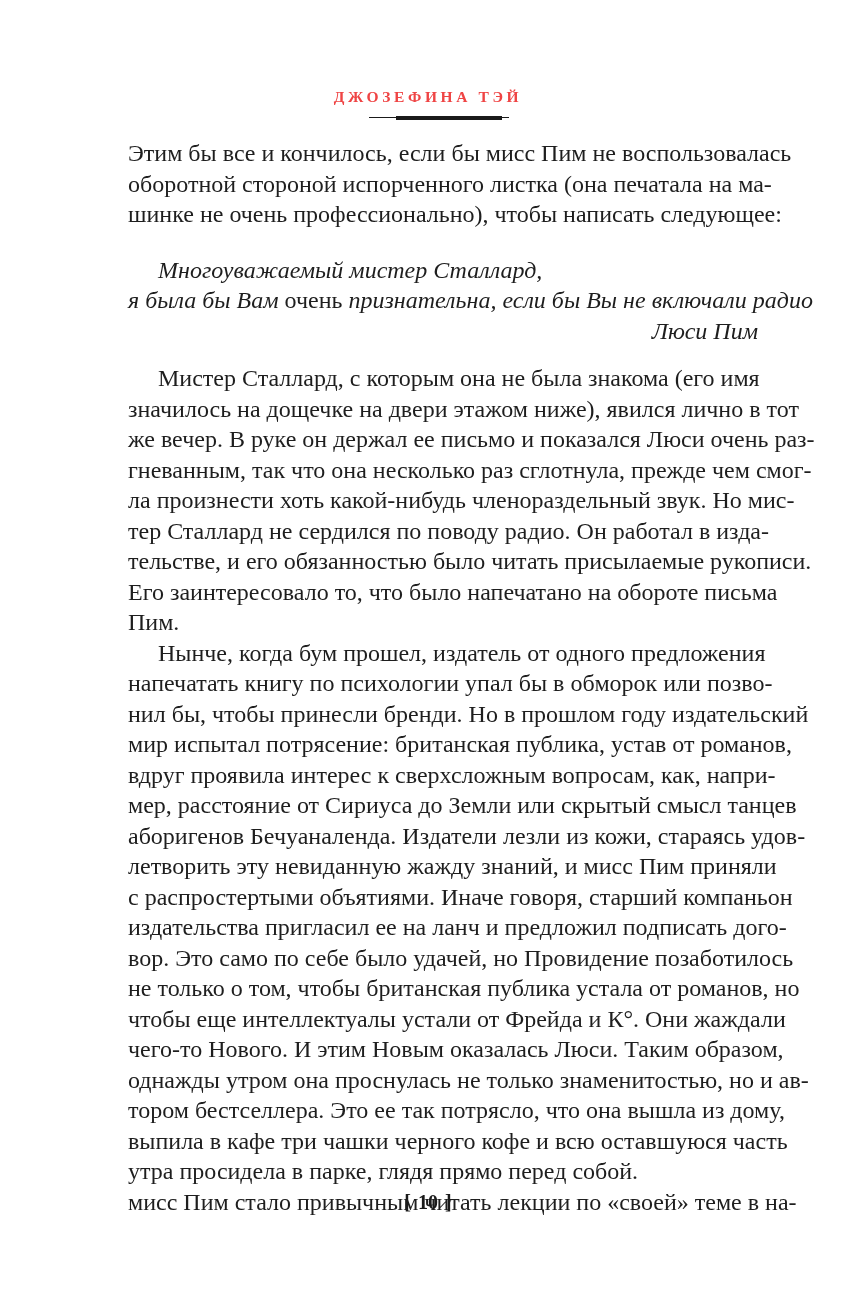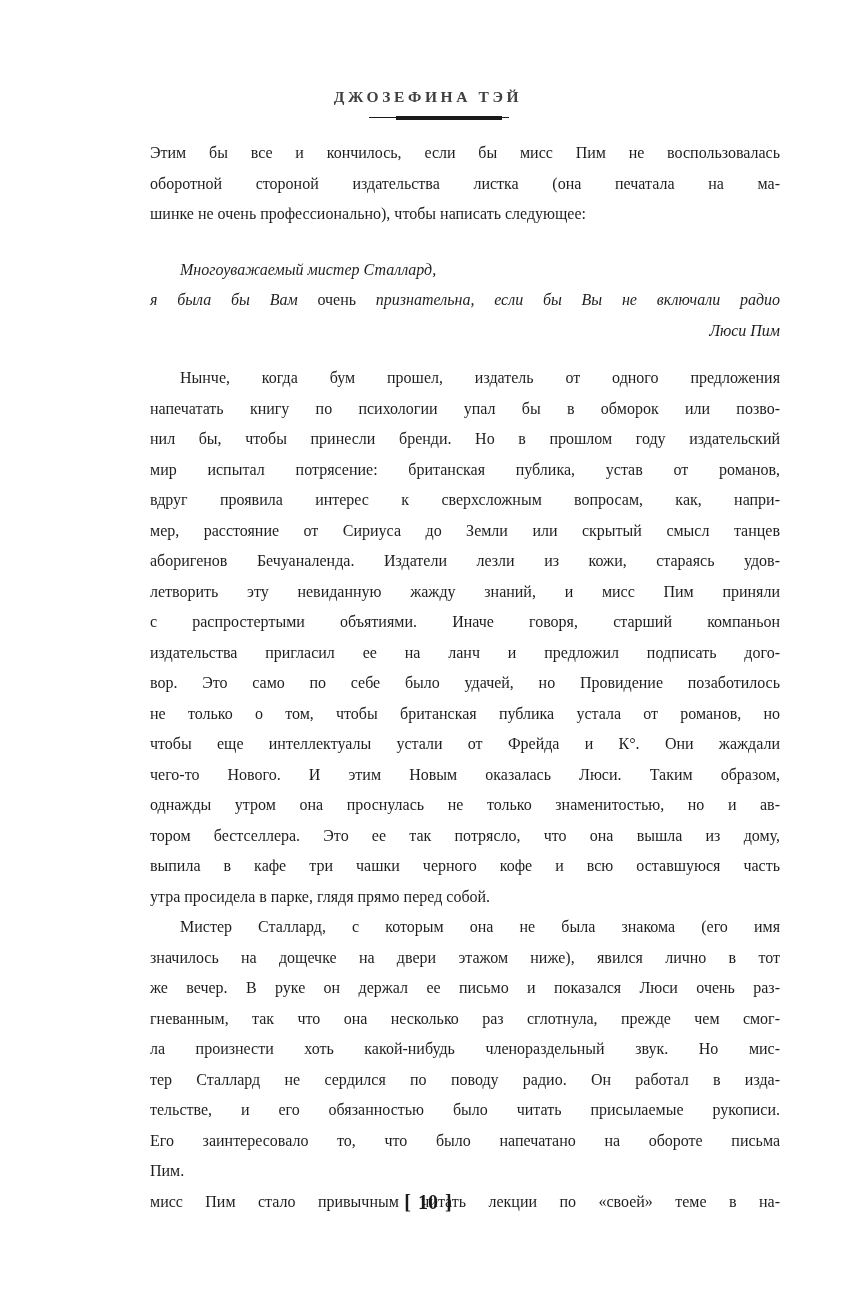--- a/index.html
+++ b/index.html
@@ -18,44 +18,44 @@
   .running-head {
     position: absolute;
     top: 88px;
     left: 0;
     width: 856px;
     text-align: center;
     font-family: "Liberation Serif", "DejaVu Serif", serif;
     font-weight: bold;
     font-size: 15.5px;
     letter-spacing: 3.6px;
-    color: #404040;
+    color: #ef4444;
   }
   .head-rule {
     position: absolute;
     top: 117px;
     left: 369px;
     width: 140px;
     height: 1px;
     background: #1a1a1a;
   }
   .head-rule-thick {
     position: absolute;
     top: 116px;
     left: 396px;
     width: 106px;
     height: 4px;
     background: #1a1a1a;
   }
   .text-block {
     position: absolute;
-    left: 150px;
+    left: 128px;
     top: 138px;
     width: 630px;
-    font-size: 16px;
+    font-size: 24px;
     line-height: 30.5px;
   }
   .line {
     display: block;
     white-space: nowrap;
     text-align: justify;
     text-align-last: justify;
     height: 30.5px;
   }
   .line.last {
@@ -91,31 +91,43 @@
 <body>
 
 <div class="running-head">ДЖОЗЕФИНА ТЭЙ</div>
 <div class="head-rule"></div>
 <div class="head-rule-thick"></div>
 
 <div class="text-block">
 
   <div>
     <span class="line">Этим бы все и кончилось, если бы мисс Пим не воспользовалась</span>
-    <span class="line">оборотной стороной издательства листка (она печатала на ма-</span>
+    <span class="line">оборотной стороной испорченного листка (она печатала на ма-</span>
     <span class="line last">шинке не очень профессионально), чтобы написать следующее:</span>
   </div>
 
   <div class="letter">
     <span class="line last indent letter-salutation">Многоуважаемый мистер Сталлард,</span>
     <span class="line"><span>я была бы Вам </span><span class="upright">очень</span><span> признательна, если бы Вы не включали радио</span></span>
     <span class="line signature">Люси Пим</span>
   </div>
 
   <div class="gap"></div>
+
+  <div>
+    <span class="line indent">Мистер Сталлард, с которым она не была знакома (его имя</span>
+    <span class="line">значилось на дощечке на двери этажом ниже), явился лично в тот</span>
+    <span class="line">же вечер. В руке он держал ее письмо и показался Люси очень раз-</span>
+    <span class="line">гневанным, так что она несколько раз сглотнула, прежде чем смог-</span>
+    <span class="line">ла произнести хоть какой-нибудь членораздельный звук. Но мис-</span>
+    <span class="line">тер Сталлард не сердился по поводу радио. Он работал в изда-</span>
+    <span class="line">тельстве, и его обязанностью было читать присылаемые рукописи.</span>
+    <span class="line">Его заинтересовало то, что было напечатано на обороте письма</span>
+    <span class="line last">Пим.</span>
+  </div>
 
   <div>
     <span class="line indent">Нынче, когда бум прошел, издатель от одного предложения</span>
     <span class="line">напечатать книгу по психологии упал бы в обморок или позво-</span>
     <span class="line">нил бы, чтобы принесли бренди. Но в прошлом году издательский</span>
     <span class="line">мир испытал потрясение: британская публика, устав от романов,</span>
     <span class="line">вдруг проявила интерес к сверхсложным вопросам, как, напри-</span>
     <span class="line">мер, расстояние от Сириуса до Земли или скрытый смысл танцев</span>
     <span class="line">аборигенов Бечуаналенда. Издатели лезли из кожи, стараясь удов-</span>
     <span class="line">летворить эту невиданную жажду знаний, и мисс Пим приняли</span>
@@ -125,30 +137,18 @@
     <span class="line">не только о том, чтобы британская публика устала от романов, но</span>
     <span class="line">чтобы еще интеллектуалы устали от Фрейда и К°. Они жаждали</span>
     <span class="line">чего-то Нового. И этим Новым оказалась Люси. Таким образом,</span>
     <span class="line">однажды утром она проснулась не только знаменитостью, но и ав-</span>
     <span class="line">тором бестселлера. Это ее так потрясло, что она вышла из дому,</span>
     <span class="line">выпила в кафе три чашки черного кофе и всю оставшуюся часть</span>
     <span class="line last">утра просидела в парке, глядя прямо перед собой.</span>
   </div>
 
   <div>
-    <span class="line indent">Мистер Сталлард, с которым она не была знакома (его имя</span>
-    <span class="line">значилось на дощечке на двери этажом ниже), явился лично в тот</span>
-    <span class="line">же вечер. В руке он держал ее письмо и показался Люси очень раз-</span>
-    <span class="line">гневанным, так что она несколько раз сглотнула, прежде чем смог-</span>
-    <span class="line">ла произнести хоть какой-нибудь членораздельный звук. Но мис-</span>
-    <span class="line">тер Сталлард не сердился по поводу радио. Он работал в изда-</span>
-    <span class="line">тельстве, и его обязанностью было читать присылаемые рукописи.</span>
-    <span class="line">Его заинтересовало то, что было напечатано на обороте письма</span>
-    <span class="line last">Пим.</span>
-  </div>
-
-  <div>
     <span class="line">мисс Пим стало привычным читать лекции по «своей» теме в на-</span>
   </div>
 
 </div>
 
 <div class="page-number">[ 10 ]</div>
 
 </body></html>

